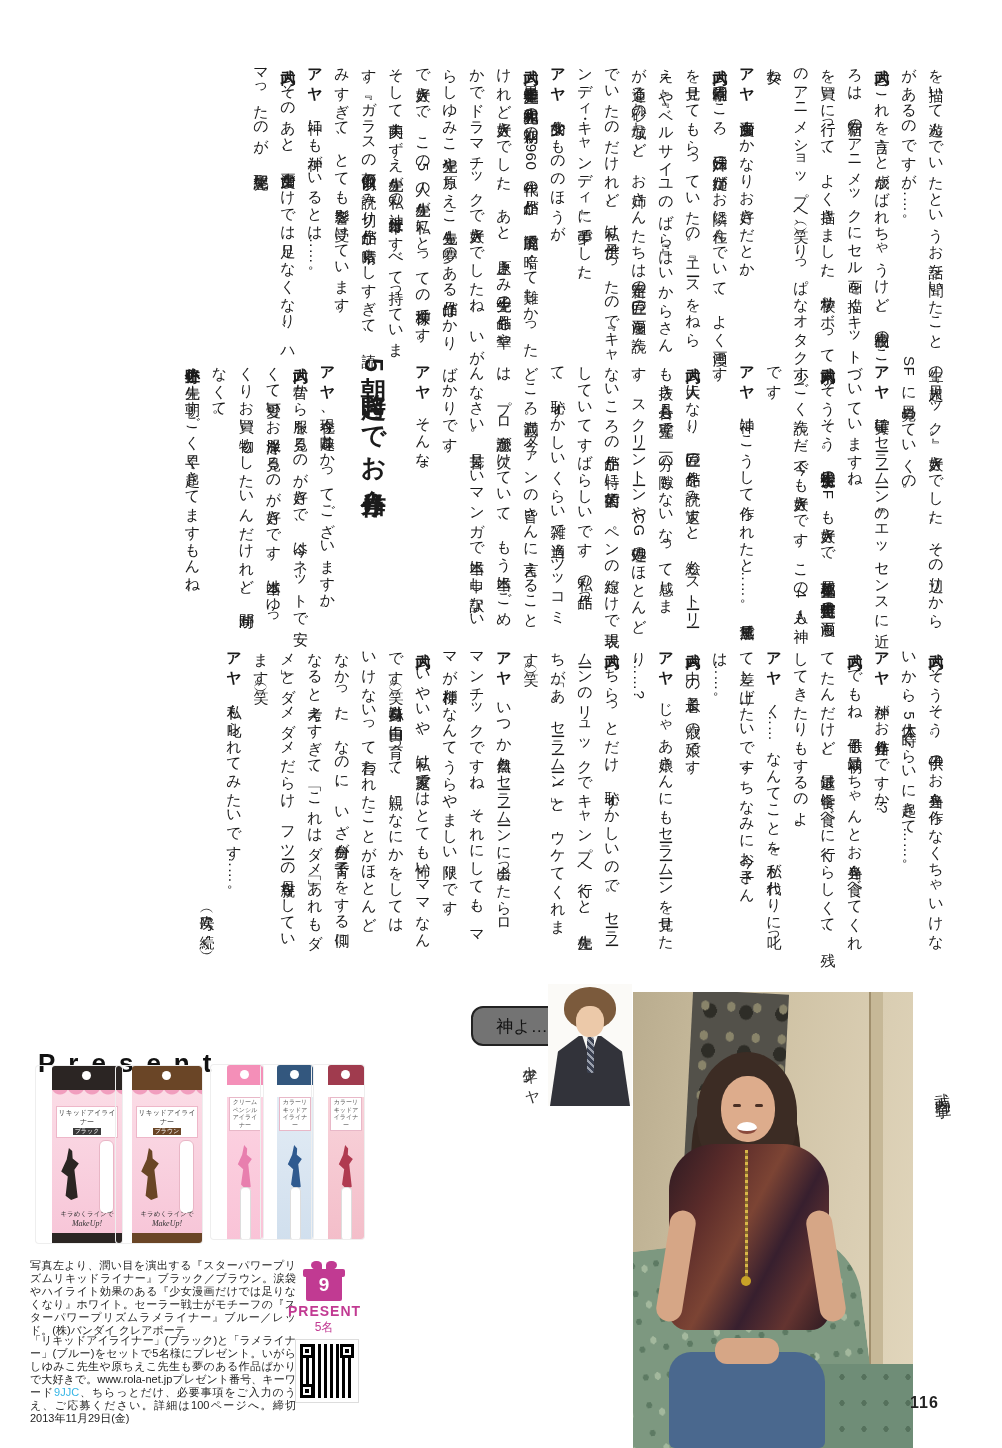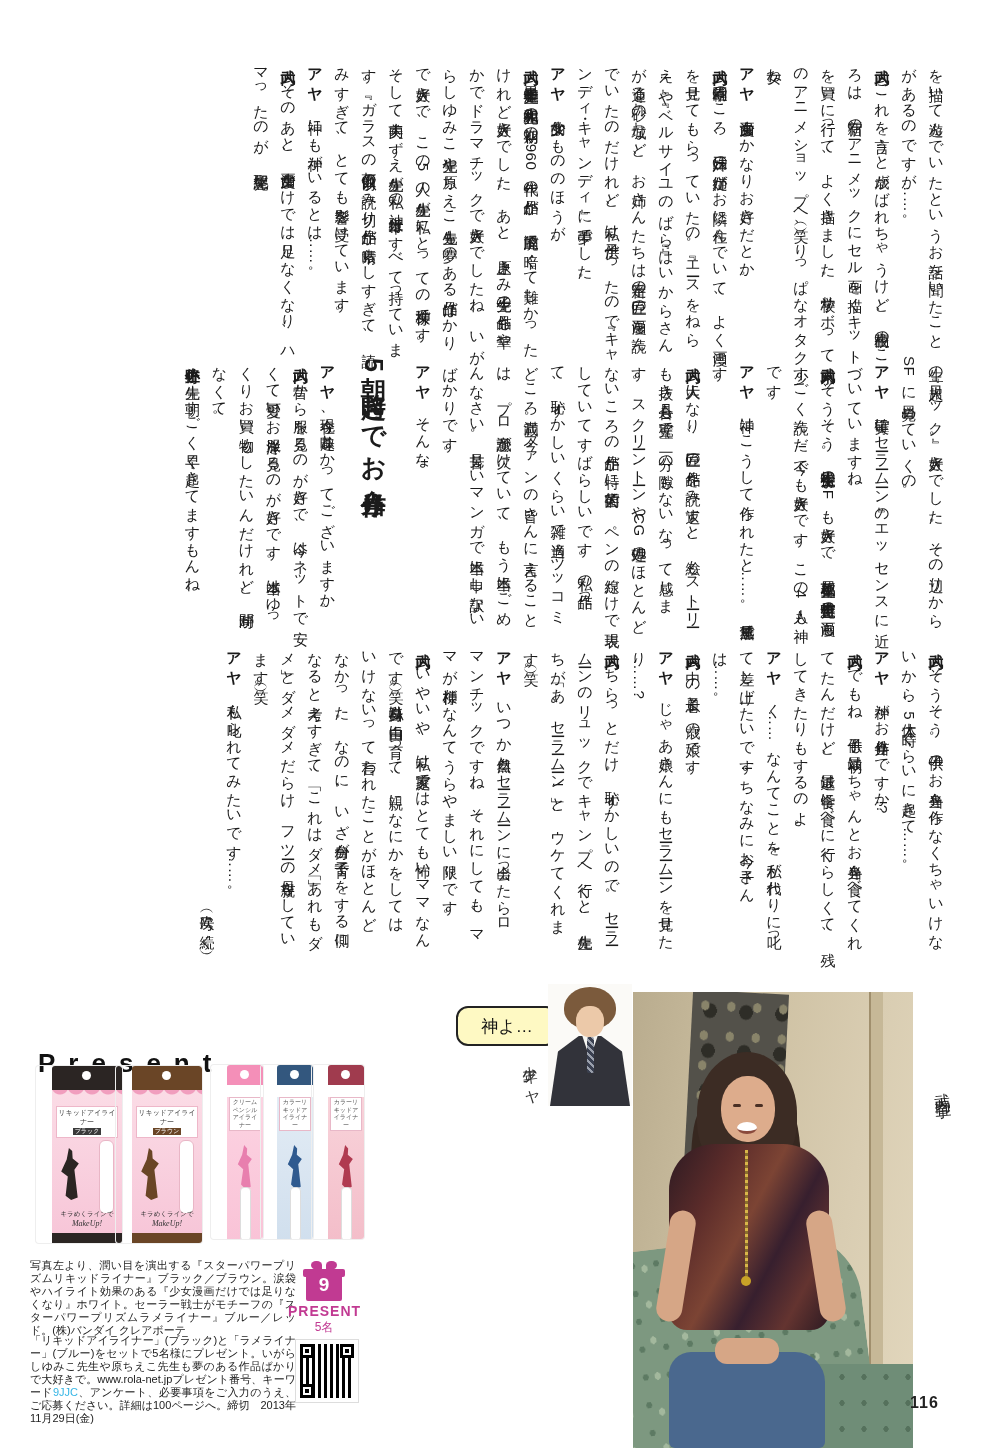--- a/index.html
+++ b/index.html
@@ -81,23 +81,23 @@
   .qr .qpat{width:100%;height:100%;position:relative;
       background-image:
         repeating-linear-gradient(0deg,#000 0 3px,transparent 3px 6px),
         repeating-linear-gradient(90deg,#000 0 3px,#fff 3px 6px);
       background-blend-mode:screen;}
   .qr .qeye{position:absolute;width:14px;height:14px;background:#fff;border:3px solid #000;box-sizing:border-box;}
   .qr .qe1{left:0;top:0;} .qr .qe2{right:0;top:0;} .qr .qe3{left:0;bottom:0;}
   .qr .qeye::after{content:"";position:absolute;left:2px;top:2px;width:4px;height:4px;background:#000;}
 
   
-  .bubble{position:absolute;left:456px;top:1006px;width:98px;height:36px;border:2px solid #222;
+  .bubble{position:absolute;left:471px;top:1006px;width:98px;height:36px;border:2px solid #222;
           border-radius:12px;display:flex;align-items:center;justify-content:center;
-          font-size:17px;color:#111;background:#fef9c3;}
+          font-size:17px;color:#111;background:#737373;}
   .ticks{position:absolute;left:572px;top:1022px;width:20px;height:22px;}
   .ticks i{position:absolute;width:2px;height:11px;background:#222;border-radius:2px;}
   .ticks i:nth-child(1){left:2px;transform:rotate(24deg);}
   .ticks i:nth-child(2){left:8px;top:2px;transform:rotate(28deg);}
   .ticks i:nth-child(3){left:14px;top:4px;transform:rotate(32deg);}
 
   
   .photo-small{position:absolute;left:548px;top:984px;width:84px;height:122px;background:#fbfaf7;overflow:hidden;}
   .ps-hair{position:absolute;left:16px;top:3px;width:52px;height:42px;background:#7b5a3c;
            border-radius:50% 50% 46% 46%;}
@@ -239,21 +239,21 @@
   <div class="prod prod-slim p5" style="left:312px;top:1065px;">
     <div class="pcap"></div>
     <div class="pbody">
       <div class="plbl2">カラーリキッドアイライナー</div>
       <div class="psil2"></div>
       <div class="ptube2"></div>
     </div>
   </div>
 
   <p class="cap1">写真左より、潤い目を演出する『スターパワープリズムリキッドライナー』ブラック／ブラウン。涙袋やハイライト効果のある『少女漫画だけでは足りなくなり』ホワイト。セーラー戦士がモチーフの『スターパワープリズムラメライナー』ブルー／レッド。(株)バンダイ クレアボーテ</p>
-  <p class="cap2"><span>「リキッドアイライナー」(ブラック)と「ラメライナー」(ブルー)をセットで5名様にプレゼント。いがらしゆみこ先生や原ちえこ先生も夢のある作品ばかりで大好きで。www.rola-net.jpプレゼント番号、キーワード</span><span class="keyword">9JJC</span><span>、アンケート、必要事項をご入力のうえ、ご応募ください。詳細は100ページへ。締切　2013年11月29日(金)</span></p>
+  <p class="cap2"><span>「リキッドアイライナー」(ブラック)と「ラメライナー」(ブルー)をセットで5名様にプレゼント。いがらしゆみこ先生や原ちえこ先生も夢のある作品ばかりで大好きで。www.rola-net.jpプレゼント番号、キーワード</span><span class="keyword">9JJC</span><span>、ちらっとだけ、必要事項をご入力のうえ、ご応募ください。詳細は100ページへ。締切　2013年11月29日(金)</span></p>
 
   <div class="gift">
     <div class="gbowl"></div>
       <div class="gbowr"></div>
     <div class="glid"></div>
       <div class="gbox"></div>
     <div class="gnum">9</div>
   </div>
   <div class="present-label">PRESENT</div>
   <div class="present-count">5名</div>

